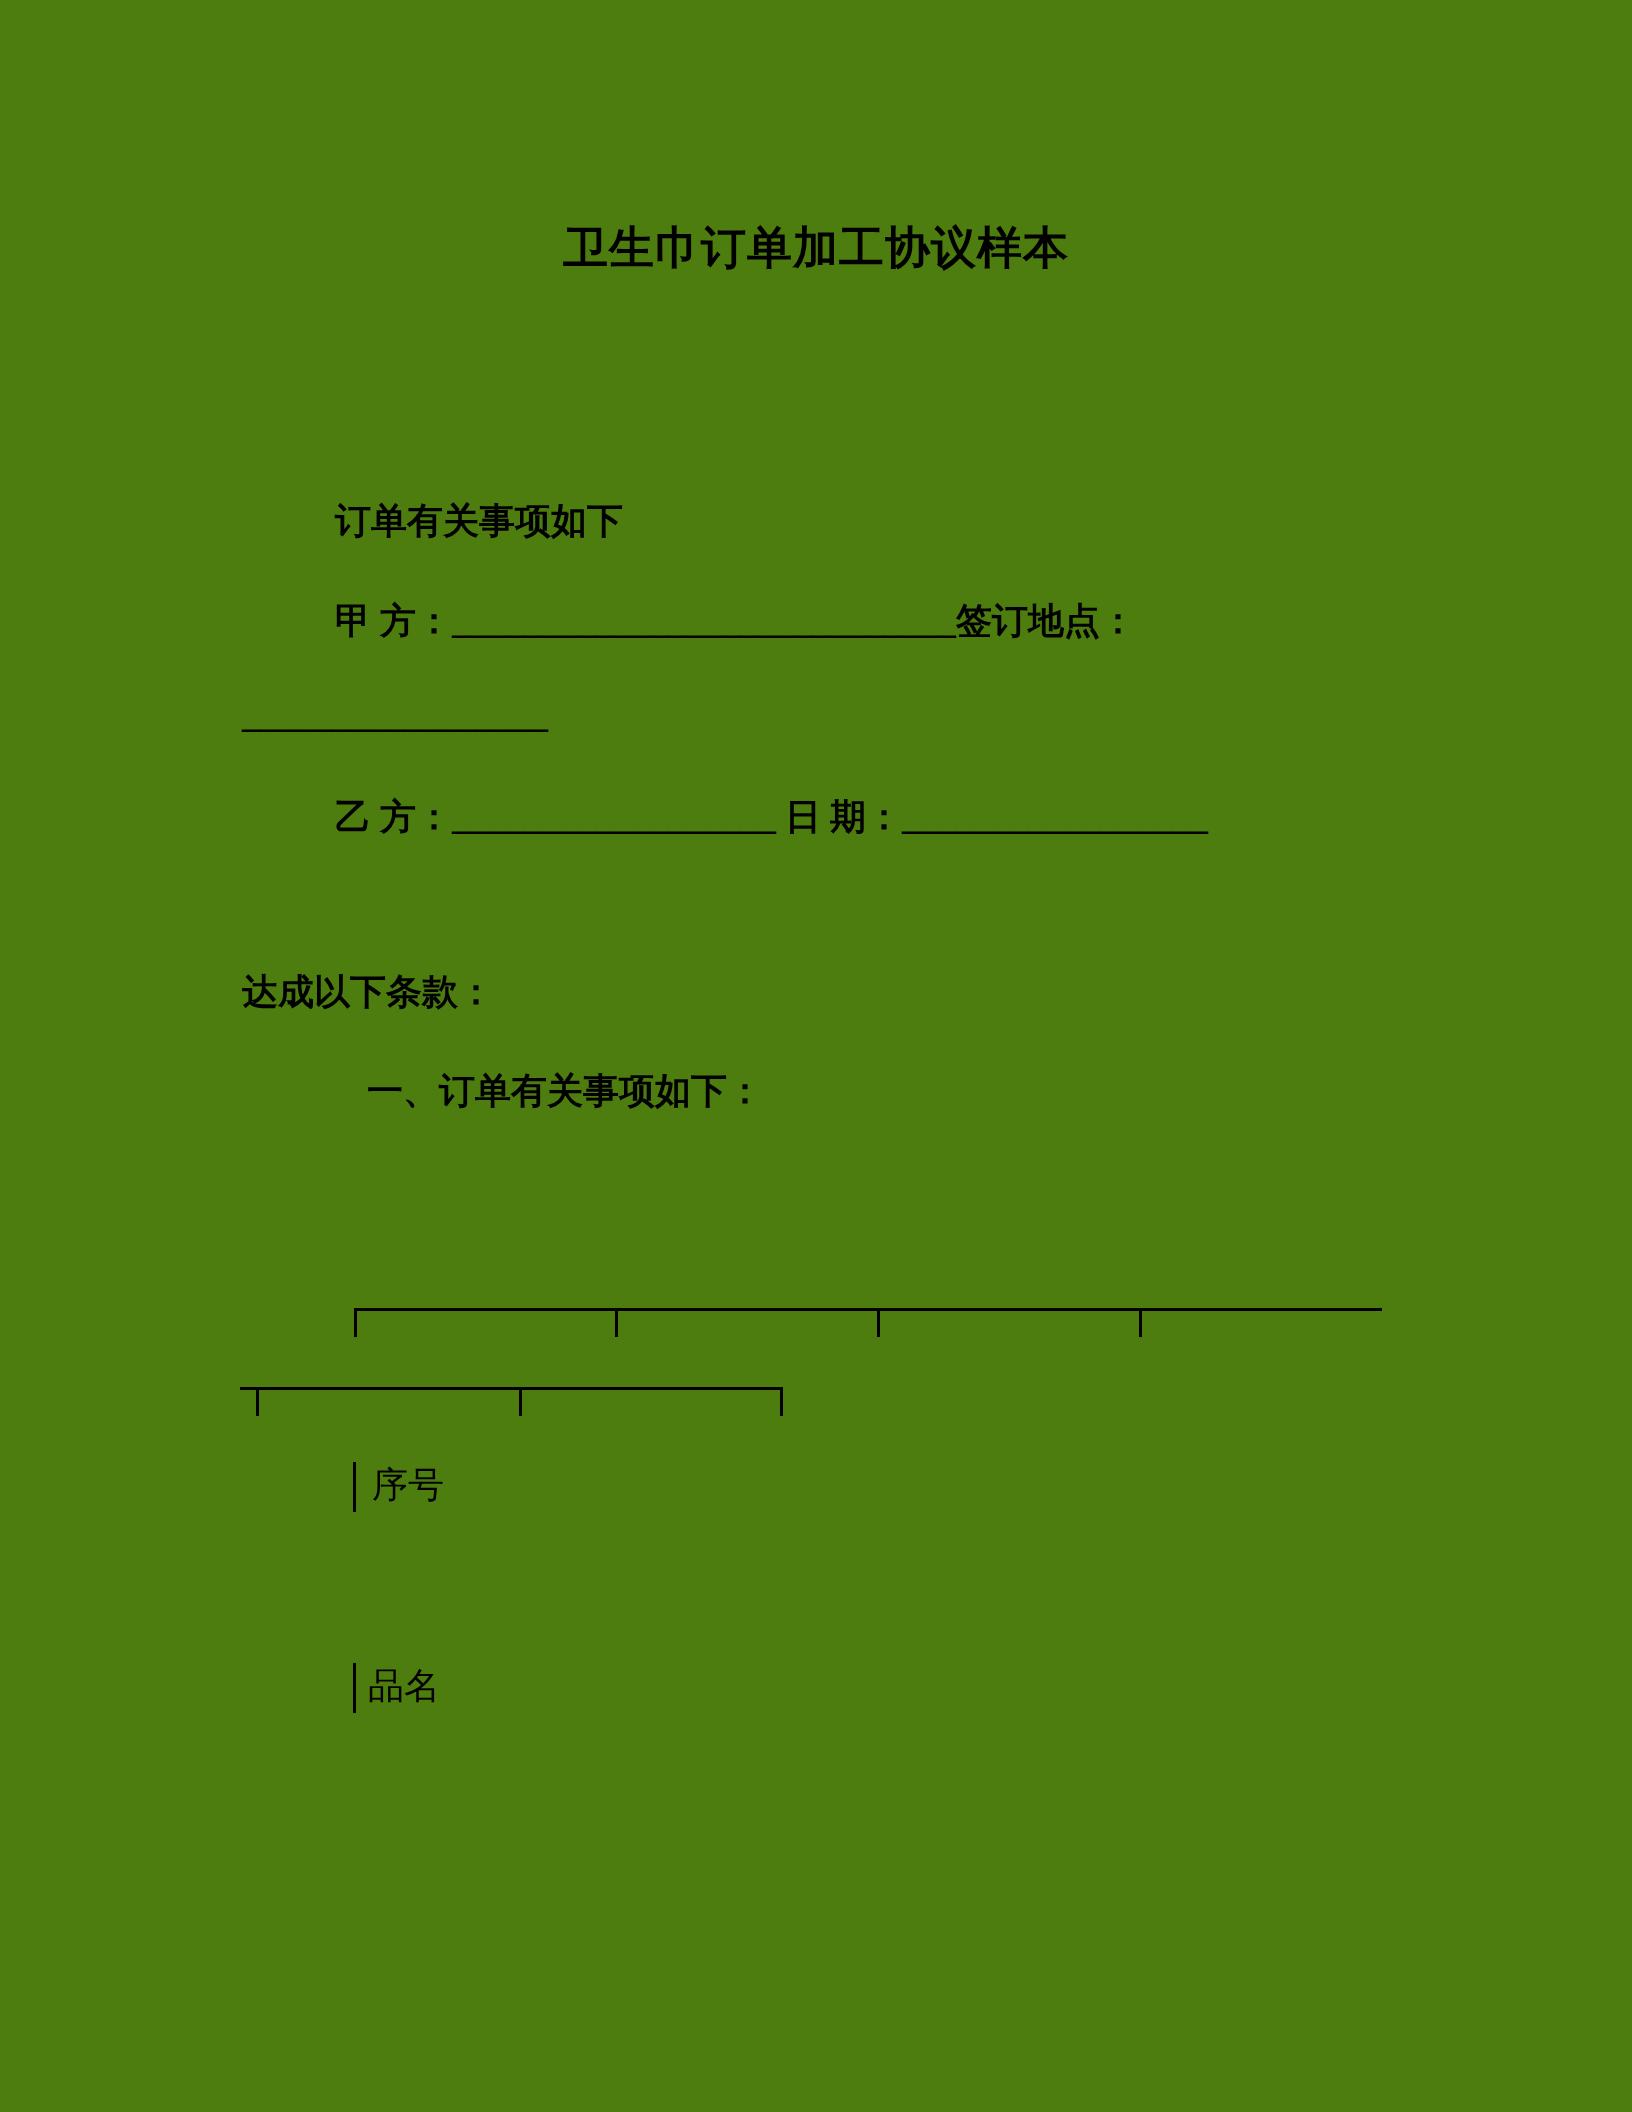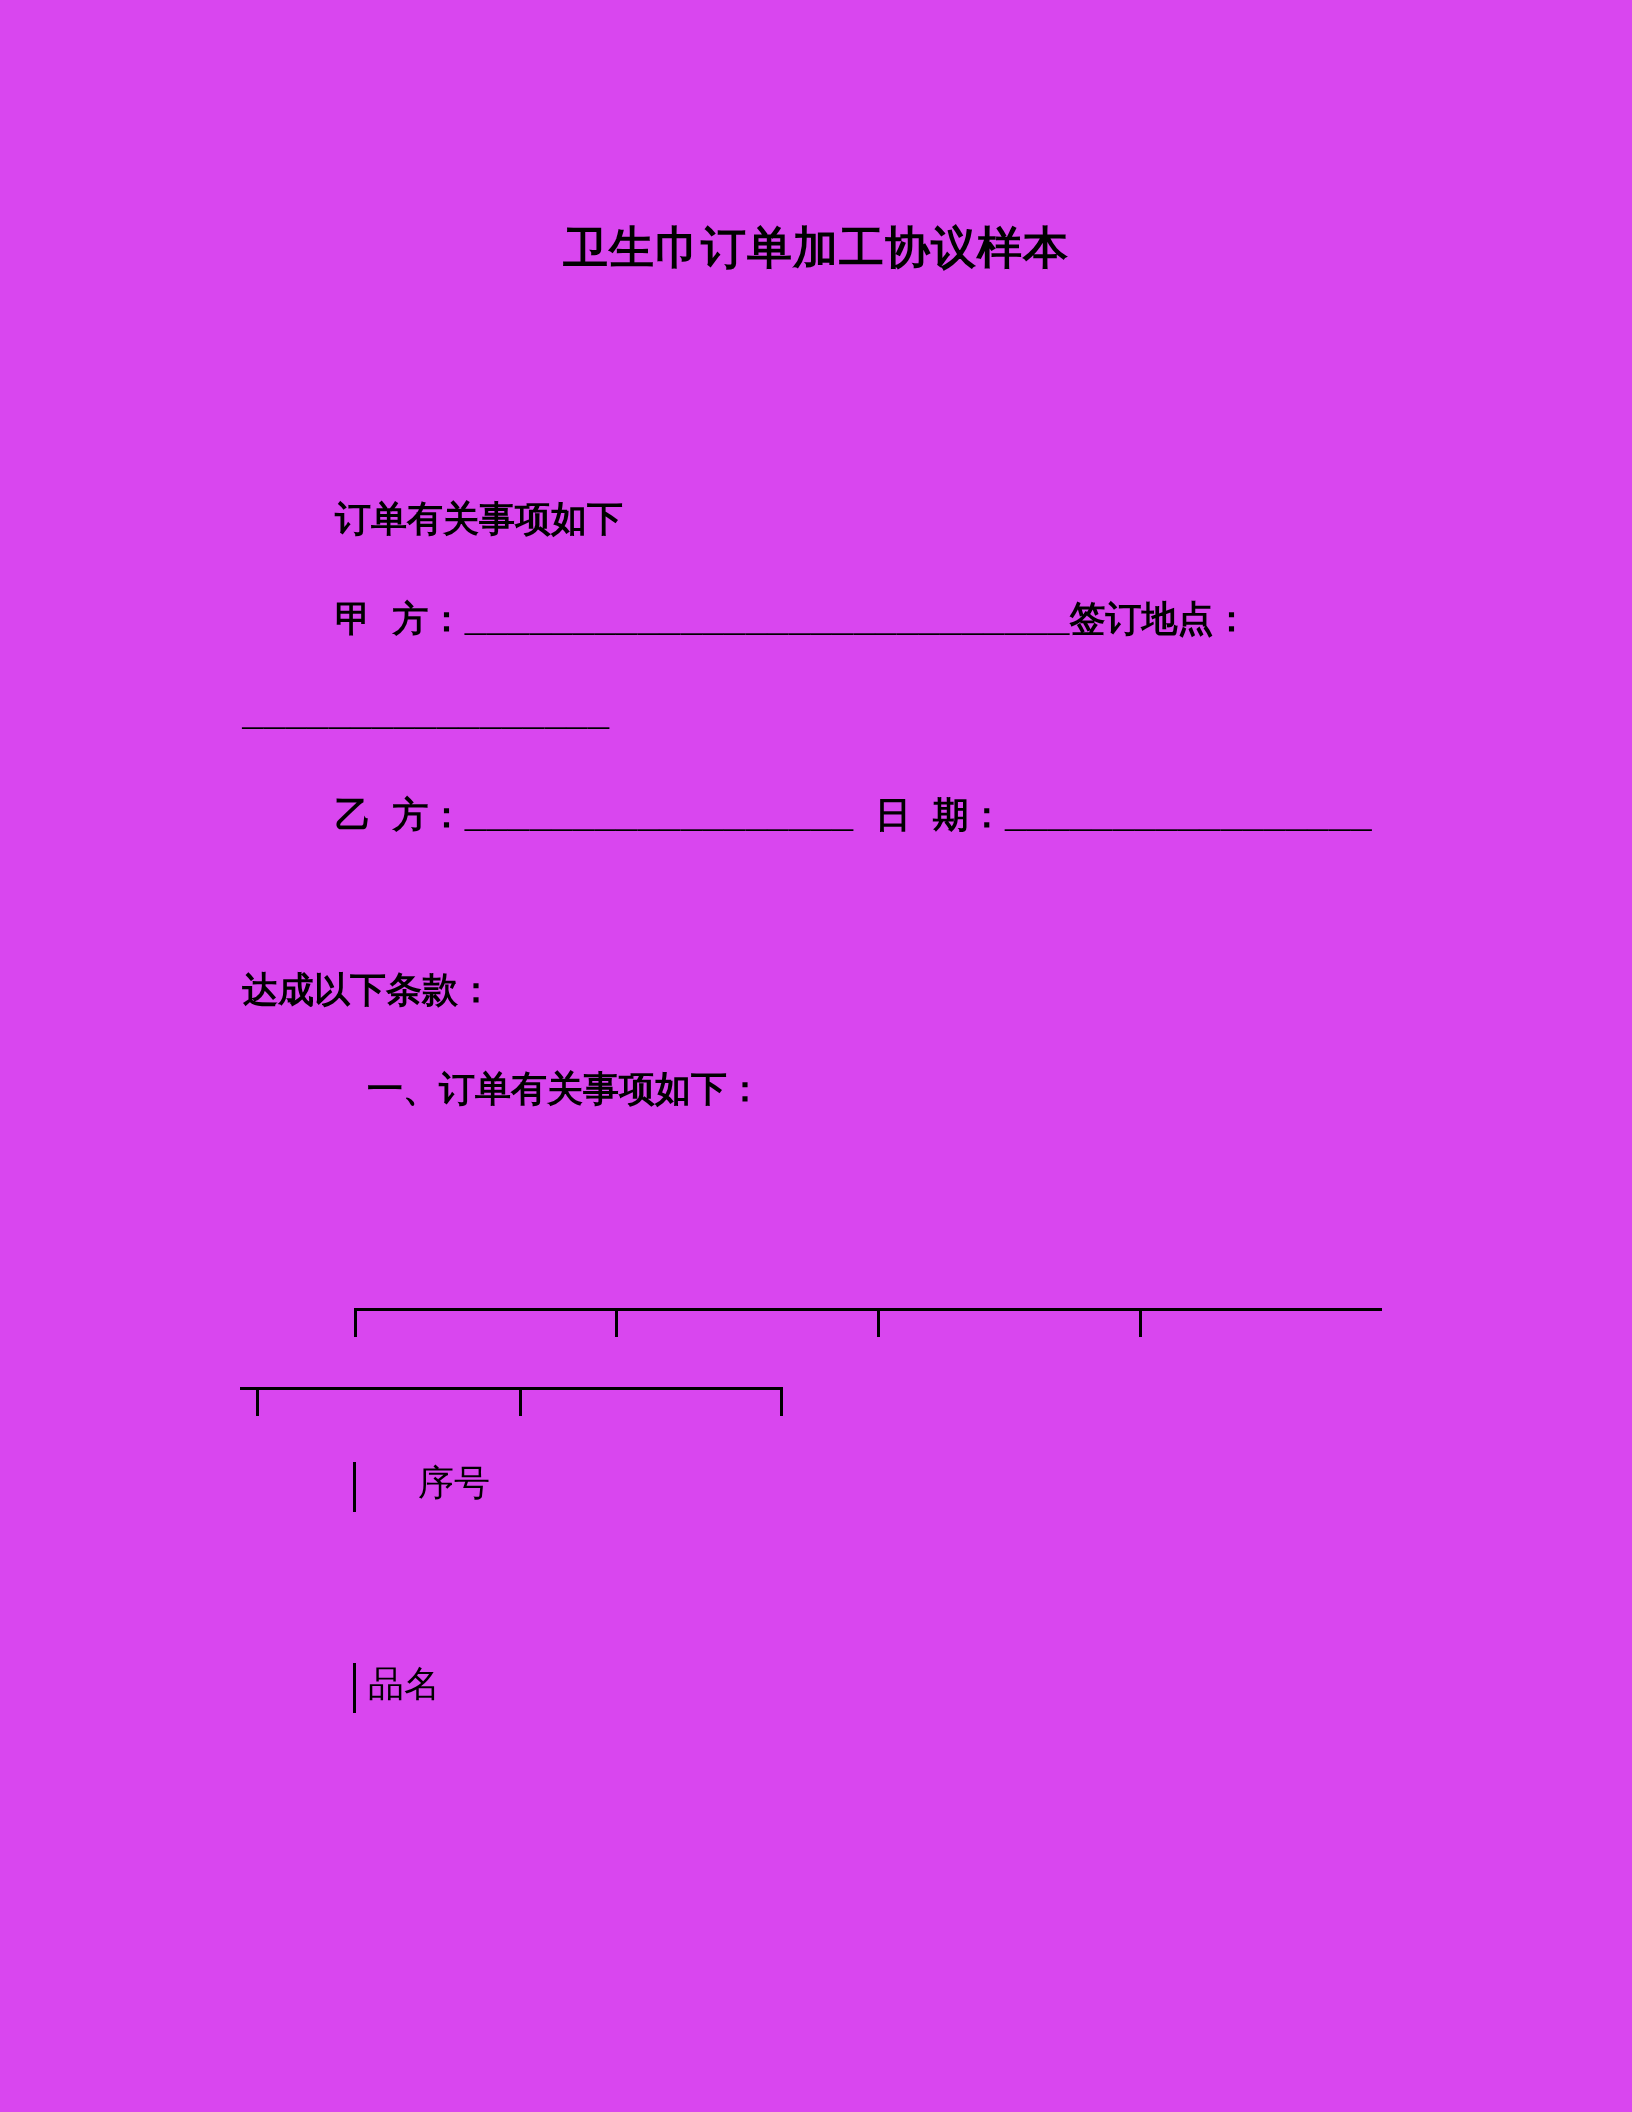--- a/index.html
+++ b/index.html
@@ -1,22 +1,22 @@
 <!DOCTYPE html>
 <html><head>
 <meta charset="utf-8">
 <style>
   html, body { margin: 0; padding: 0; background: #ffffff; }
   .page {
     position: relative;
     width: 1632px;
     height: 2112px;
-    background: #d946ef;
+    background: #4d7c0f;
     color: #000000;
-    font-family: Liberation Mono, monospace;
+    font-family: Liberation Serif, serif;
     overflow: hidden;
   }
   .t { position: absolute; white-space: pre; font-size: 36px; line-height: 1.2; }
   .bold { font-weight: bold; }
   .doc-title {
     position: absolute;
     left: 0; right: 0;
     text-align: center;
     font-size: 45px;
     font-weight: bold;
@@ -53,18 +53,18 @@
     <div class="tick" style="left:785px;"></div>
   </div>
 
   <div class="frag" style="top:1387px; left:240px; width:543px;">
     <div class="tick" style="left:16px;"></div>
     <div class="tick" style="left:279px;"></div>
     <div class="tick" style="left:540px;"></div>
   </div>
 
   <div class="vbar" style="top:1462px; left:353px;"></div>
-  <div class="t" style="top:1464px; left:372px;margin-left:46px;">序号</div>
+  <div class="t" style="top:1464px; left:372px;">序号</div>
 
   <div class="vbar" style="top:1663px; left:353px;"></div>
   <div class="t" style="top:1665px; left:352px;margin-left:16px;">品名</div>
 
 </div>
 
 </body></html>

